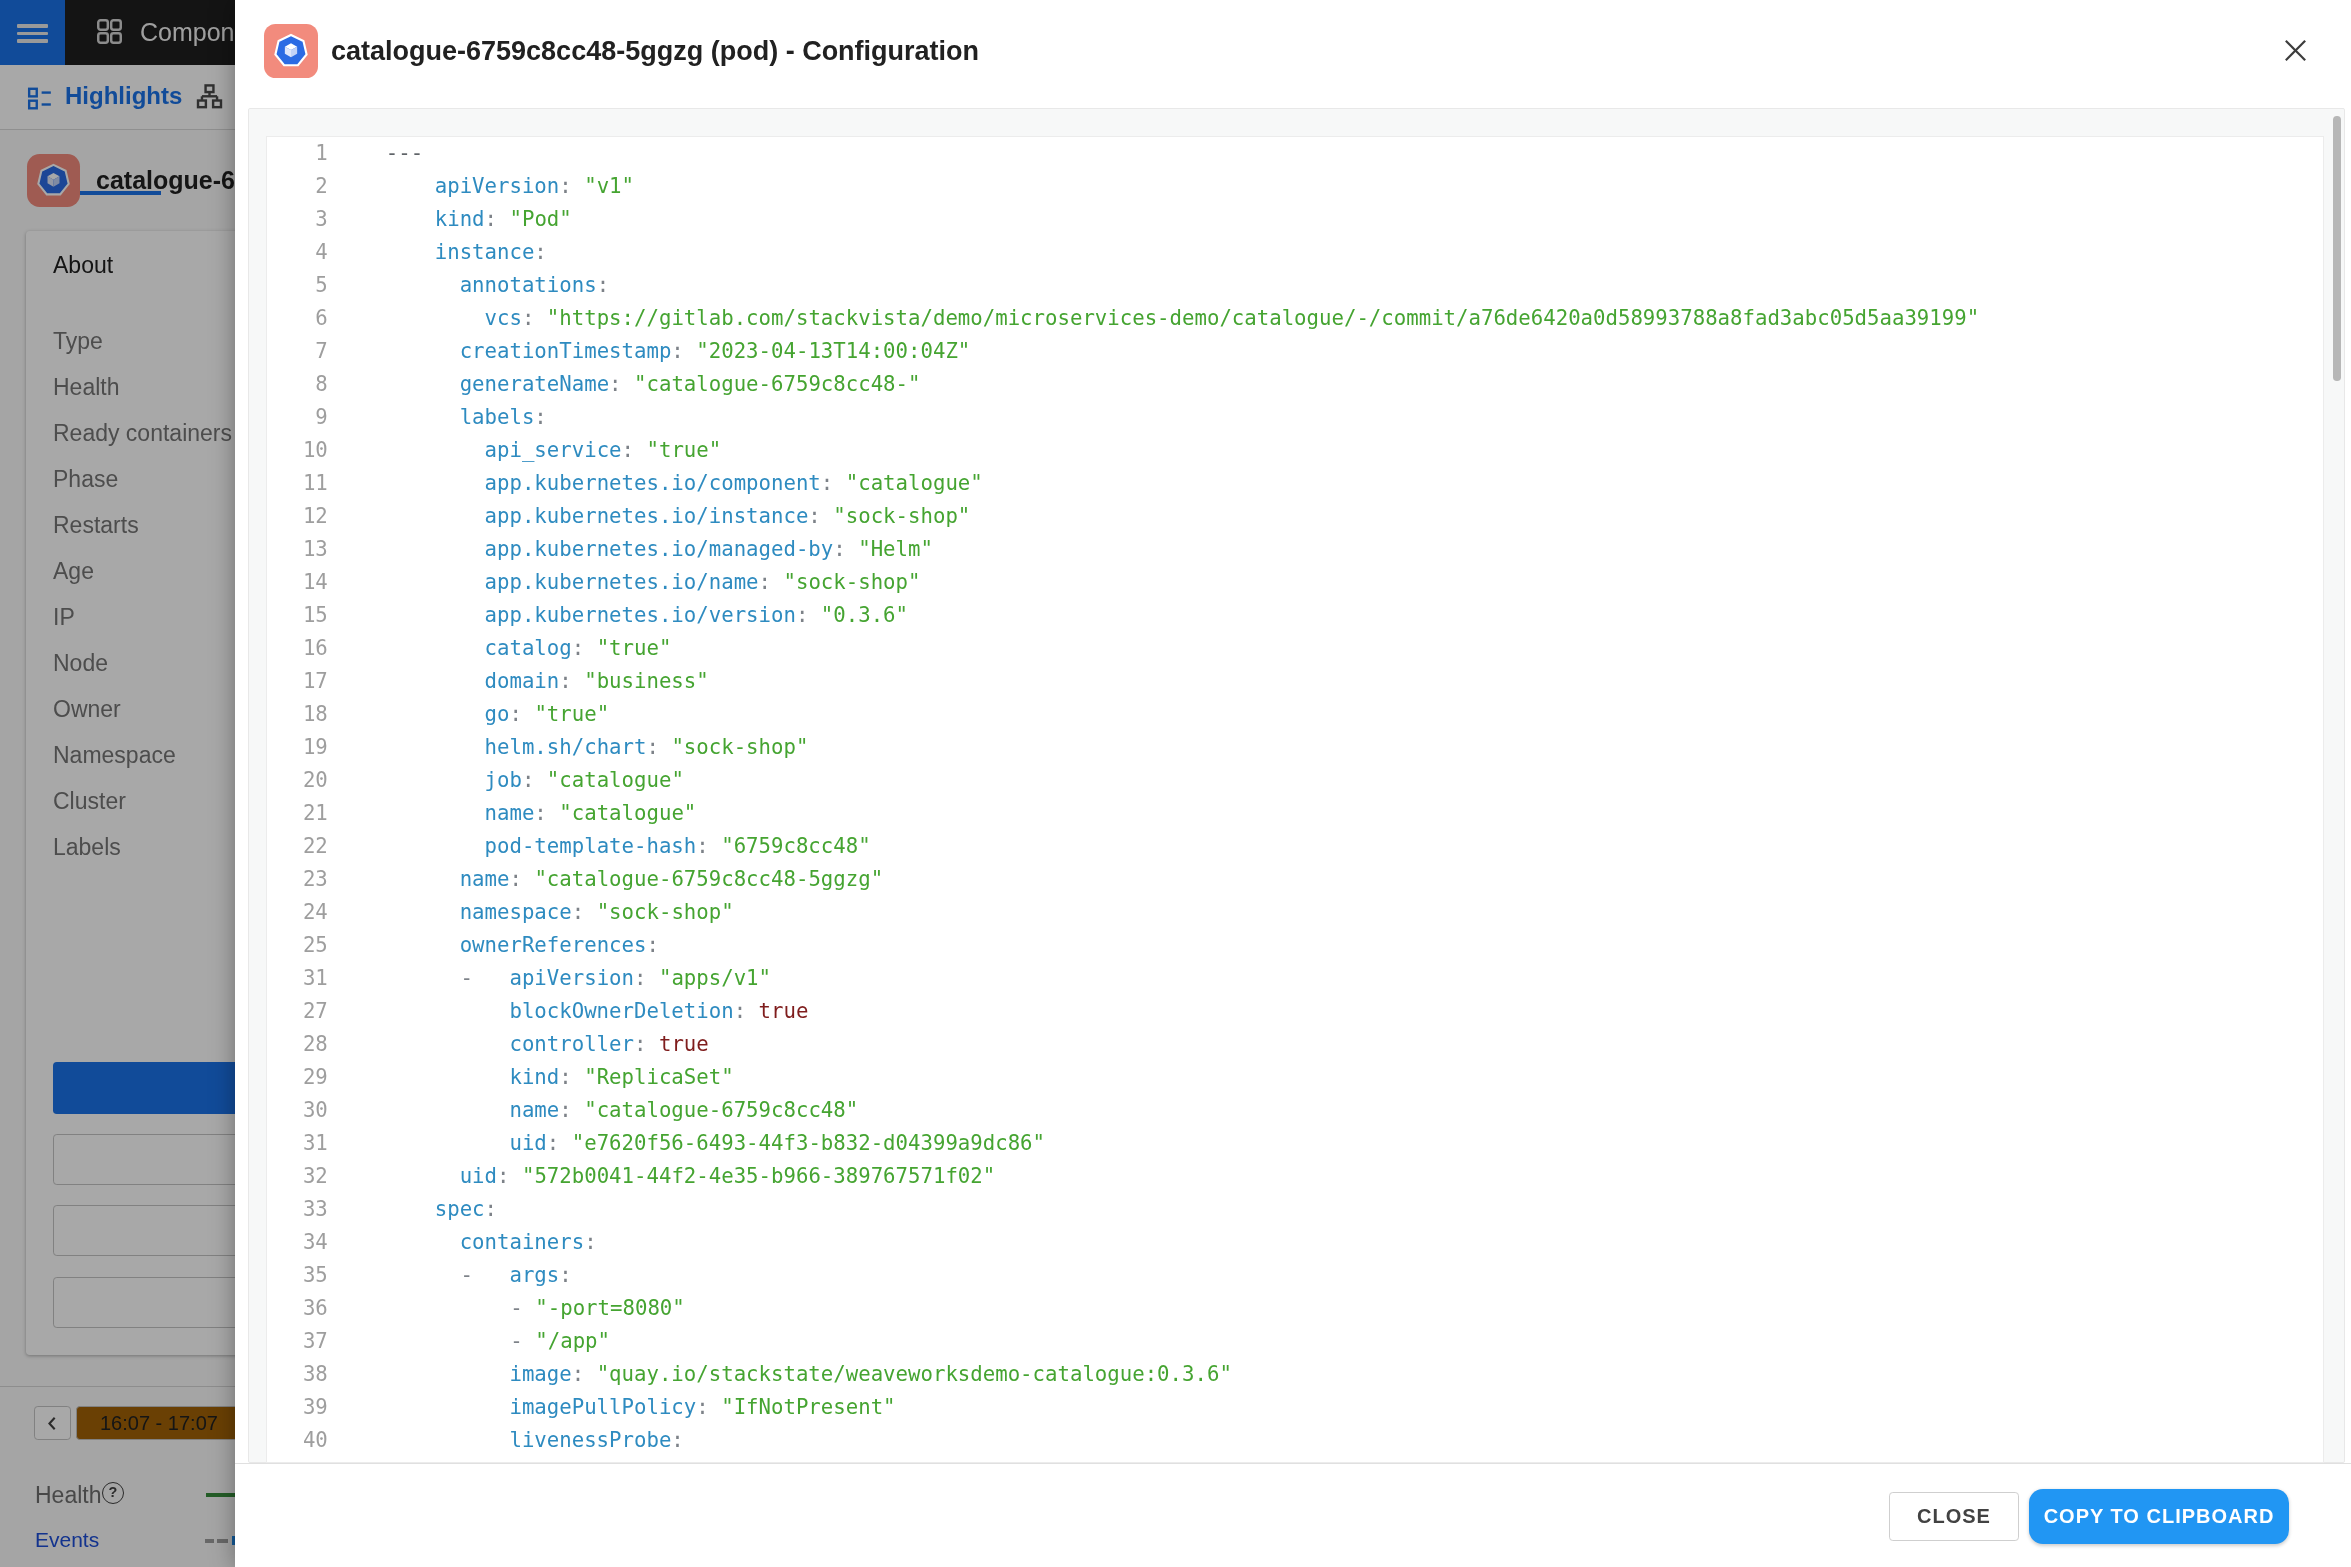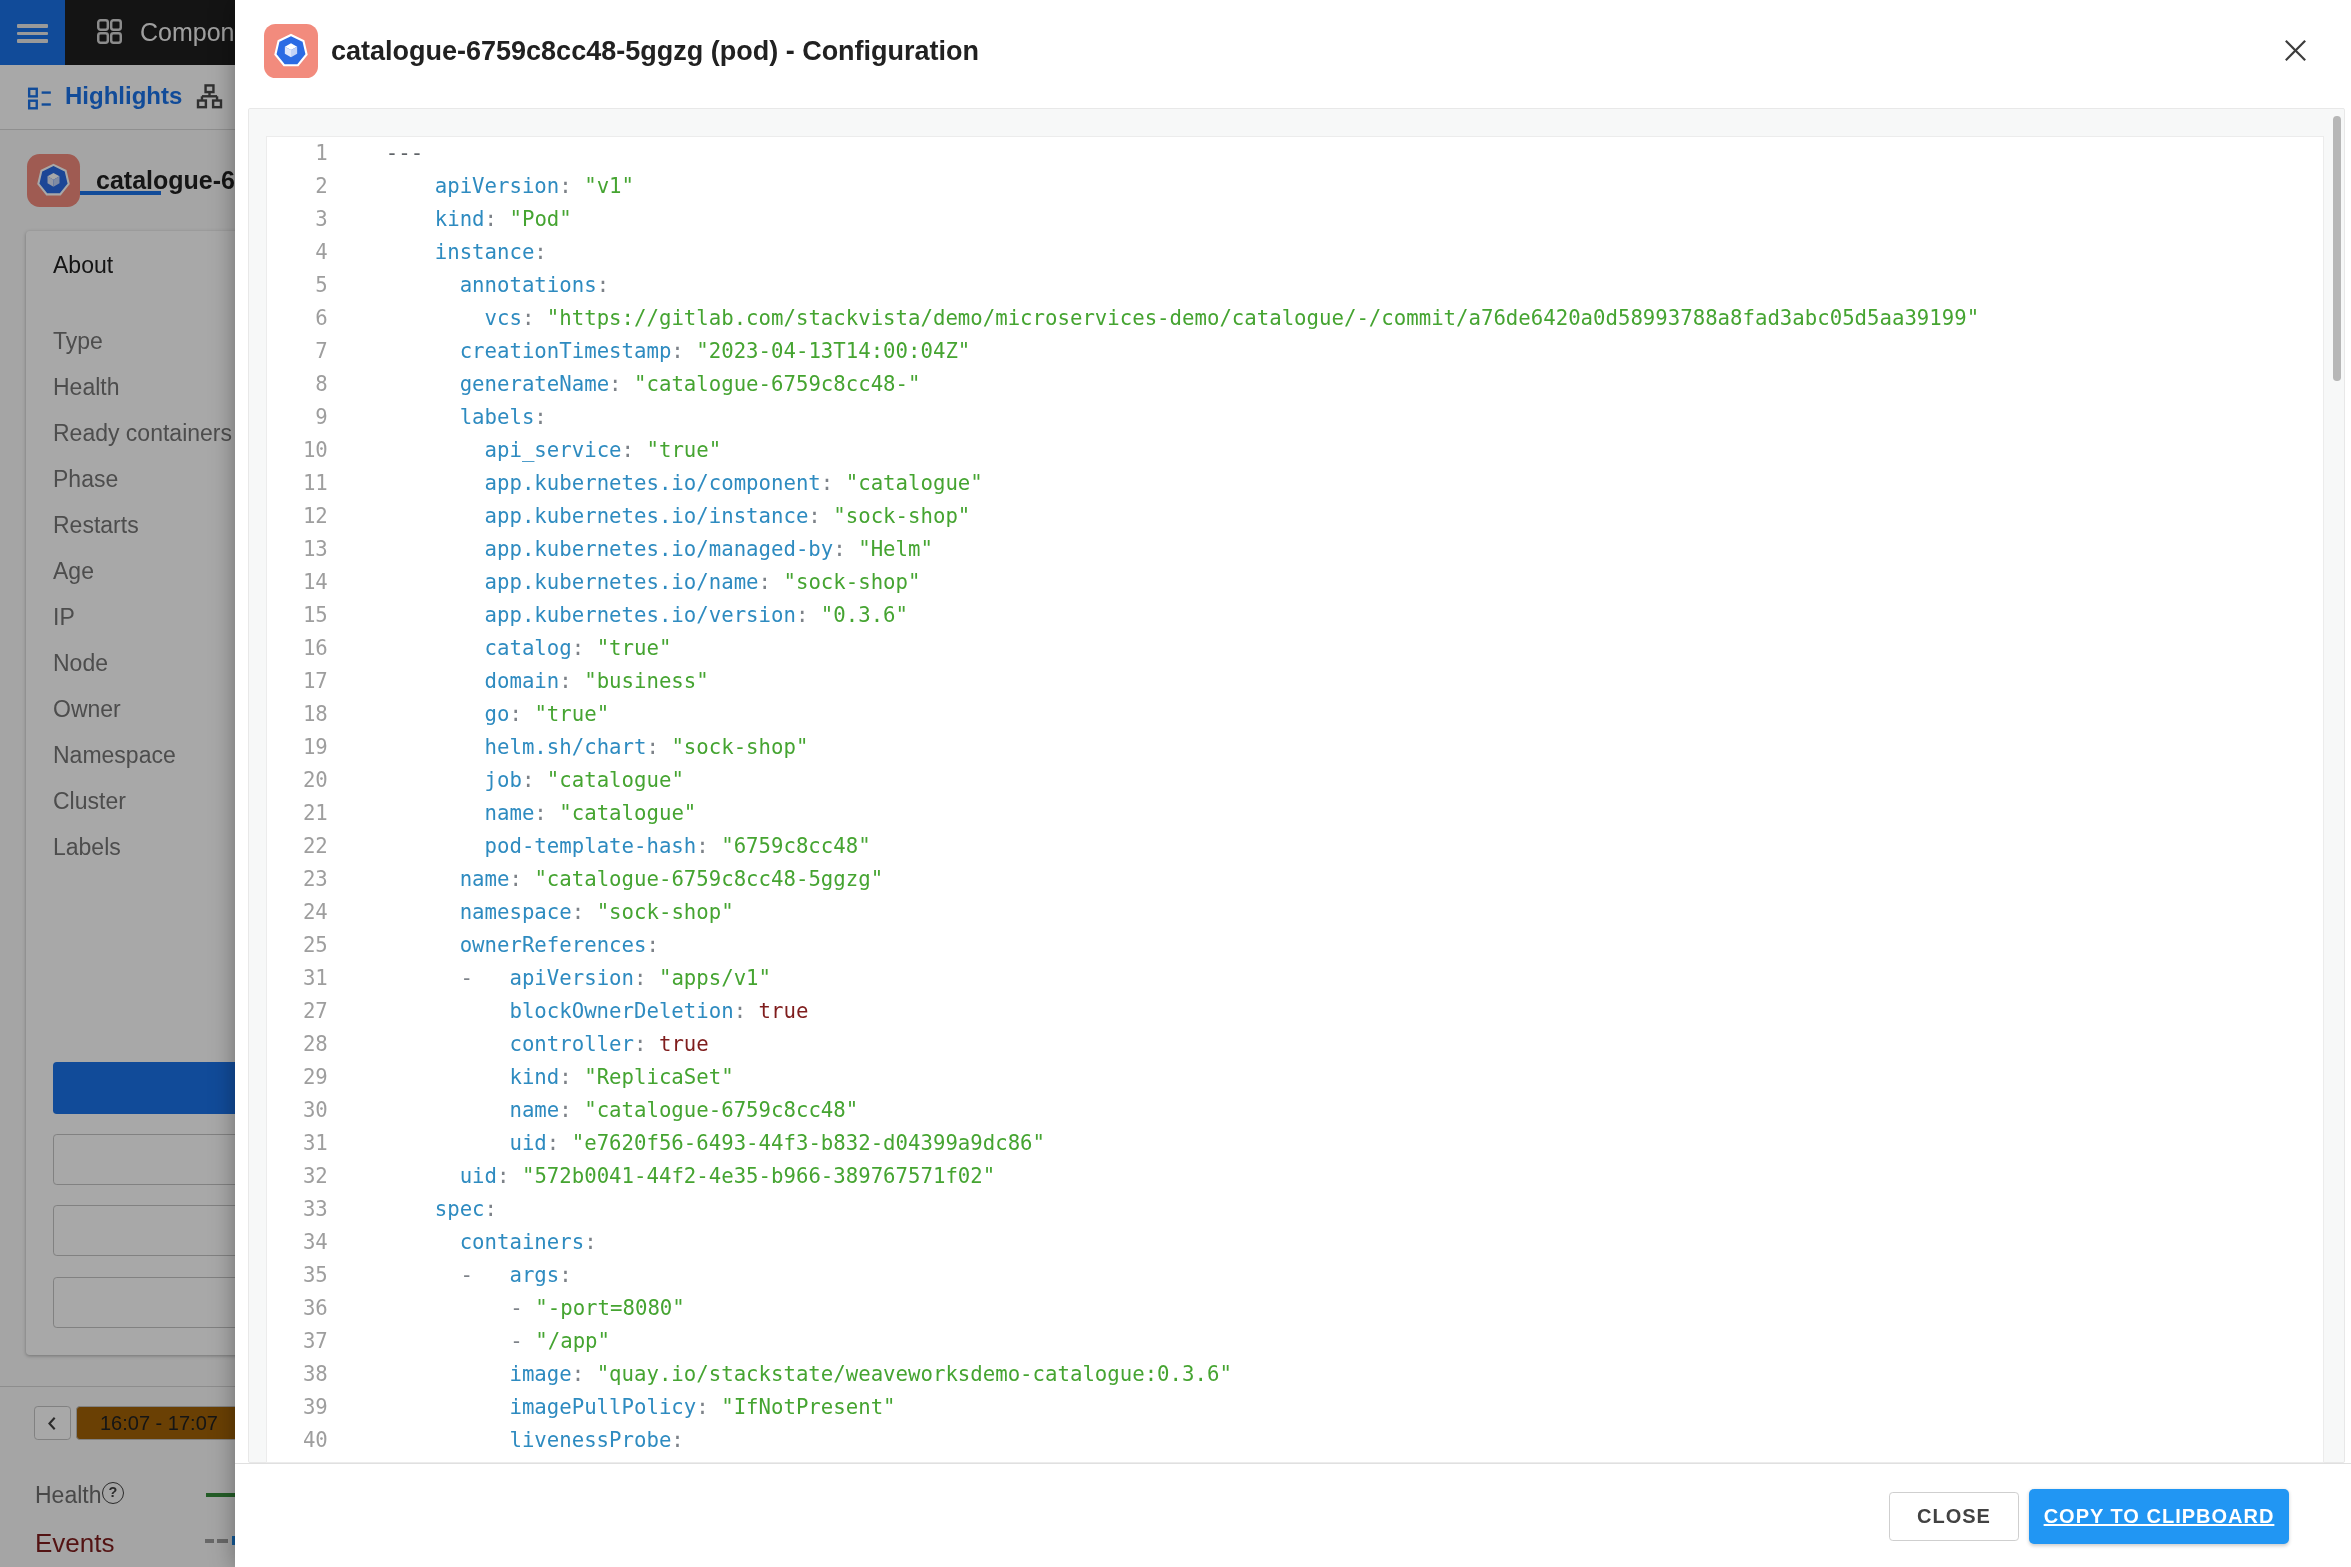--- a/index.html
+++ b/index.html
@@ -40,21 +40,21 @@
   .bottom-divider{position:absolute;left:0;top:1386px;width:2352px;height:1px;background:#d6d6d6;}
   .back-btn{position:absolute;left:34px;top:1406px;width:37px;height:34px;background:#fff;border:1px solid #c4c4c4;border-radius:3.8px;
             display:flex;align-items:center;justify-content:center;color:#424242;cursor:pointer;}
   .time-box{position:absolute;left:76px;top:1406px;width:288px;height:34px;background:#a16207;border:1px solid #c4c4c4;border-radius:3.8px;cursor:pointer;}
   .time-box span{display:block;padding-left:23px;line-height:32px;font-size:20px;color:#212121;white-space:nowrap;}
 
   .health-label{position:absolute;left:35px;top:1482px;font-size:23px;color:#6e6e6e;}
   .help-icon{position:absolute;left:102px;top:1482px;width:22px;height:22px;border:1.9px solid #424242;border-radius:50%;
              text-align:center;line-height:19px;font-size:14.4px;font-weight:bold;color:#424242;}
   .health-line{position:absolute;left:206px;top:1493px;width:33px;height:3.8px;background:#388e3c;}
-  .events-label{position:absolute;left:35px;top:1528px;font-size:26px;color:#7f1d1d;}
+  .events-label{position:absolute;left:35px;top:1528px;font-size:21px;color:#1d4ed8;}
   .ev-dash1{position:absolute;left:205px;top:1539px;width:8.6px;height:3.8px;background:#9e9e9e;}
   .ev-dash2{position:absolute;left:217px;top:1539px;width:10.6px;height:3.8px;background:#9e9e9e;}
   .ev-tick{position:absolute;left:232px;top:1536px;width:3.8px;height:8.6px;background:#1e88e5;}
 
   
   .backdrop{position:absolute;inset:0;background:rgba(0,0,0,0.34);cursor:pointer;}
   .modal{position:absolute;left:235px;top:0;width:2116px;height:1568px;background:#fff;box-shadow:0 0 23px rgba(0,0,0,0.35);}
   .modal-icon{left:29px;top:24px;width:54px;height:54px;border-radius:11.5px;}
   .modal-title{position:absolute;left:96px;top:0;height:102px;line-height:102px;font-size:27px;font-weight:bold;color:#212121;white-space:nowrap;}
   .modal-close{position:absolute;right:35px;top:29px;width:42px;height:42px;color:#3c3c3c;cursor:pointer;
@@ -66,23 +66,23 @@
   .code-line{display:flex;height:33px;line-height:33px;white-space:pre;}
   .ln{flex:none;width:61px;text-align:right;color:#9e9e9e;}
   .lc{padding-left:58px;white-space:pre;}
   .tk-doc{color:#5f6368;} .tk-key{color:#2e8bc0;margin-left:24px;} .tk-punct{color:#7d8288;} .tk-dash{color:#7d8288;}
   .tk-str{color:#45a431;} .tk-bool{color:#7f1d1d;} .tk-num{color:#d93025;}
   .code-scrollbar{position:absolute;right:2.9px;top:6.7px;width:7.7px;height:265px;background:#b7b7b7;border-radius:3.8px;cursor:pointer;}
 
   .modal-footer{position:absolute;left:0;top:1463px;width:2116px;height:105px;background:#fff;border-top:1px solid #e0e0e0;}
   .btn-close{position:absolute;left:1654px;top:28px;width:130px;height:49px;background:#fff;border:1px solid #cfcfcf;border-radius:3.8px;
              font-family:"Liberation Sans",sans-serif;font-size:20px;font-weight:bold;letter-spacing:1px;color:#424242;cursor:pointer;}
-  .btn-copy{position:absolute;left:1794px;top:25px;width:260px;height:55px;background:#2196f3;border:none;border-radius:5px;
+  .btn-copy{position:absolute;left:1794px;top:25px;width:260px;height:55px;background:#2196f3;border:none;border-radius:14px;
             font-family:"Liberation Sans",sans-serif;font-size:20px;font-weight:bold;letter-spacing:1px;color:#fff;cursor:pointer;
-            box-shadow:0 1.9px 3.8px rgba(0,0,0,0.2);text-decoration:underline;}
+            box-shadow:0 1.9px 3.8px rgba(0,0,0,0.2);}
 </style>
 </head>
 <body>
 
 <div class="screen">
 
   <div class="bg">
 
     <div class="topbar">
       <div class="menu-btn">

